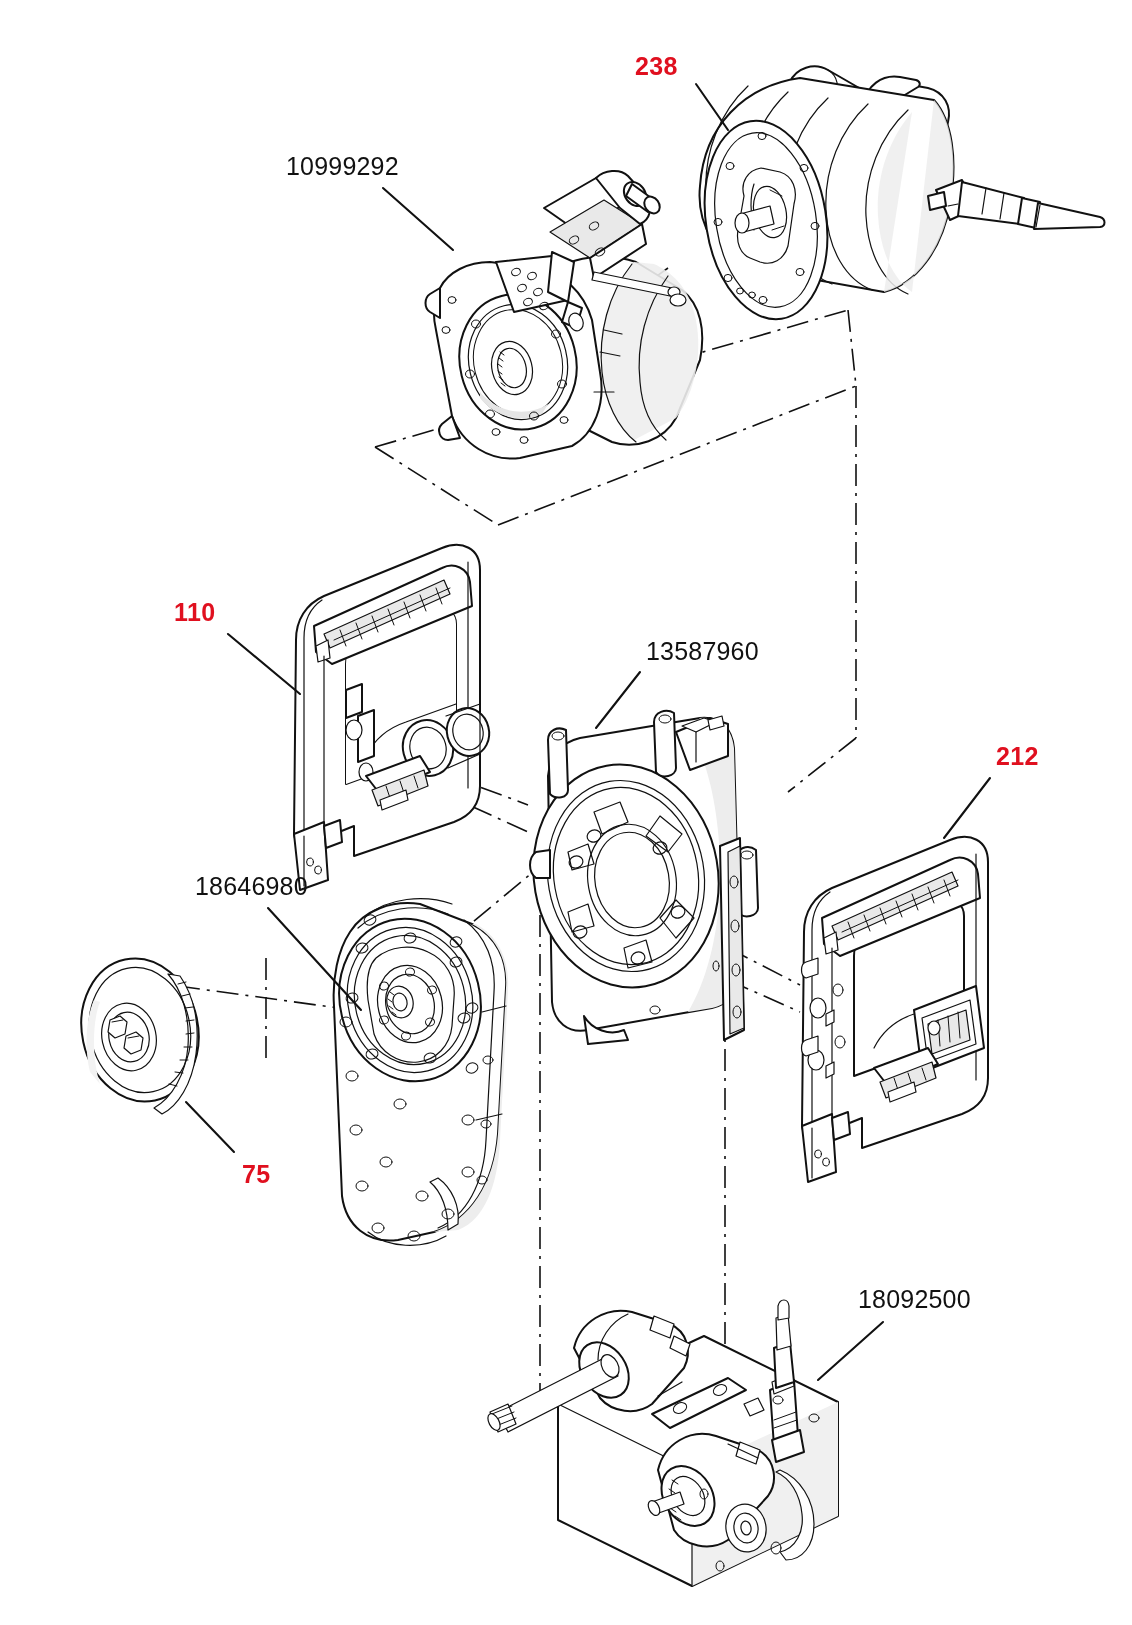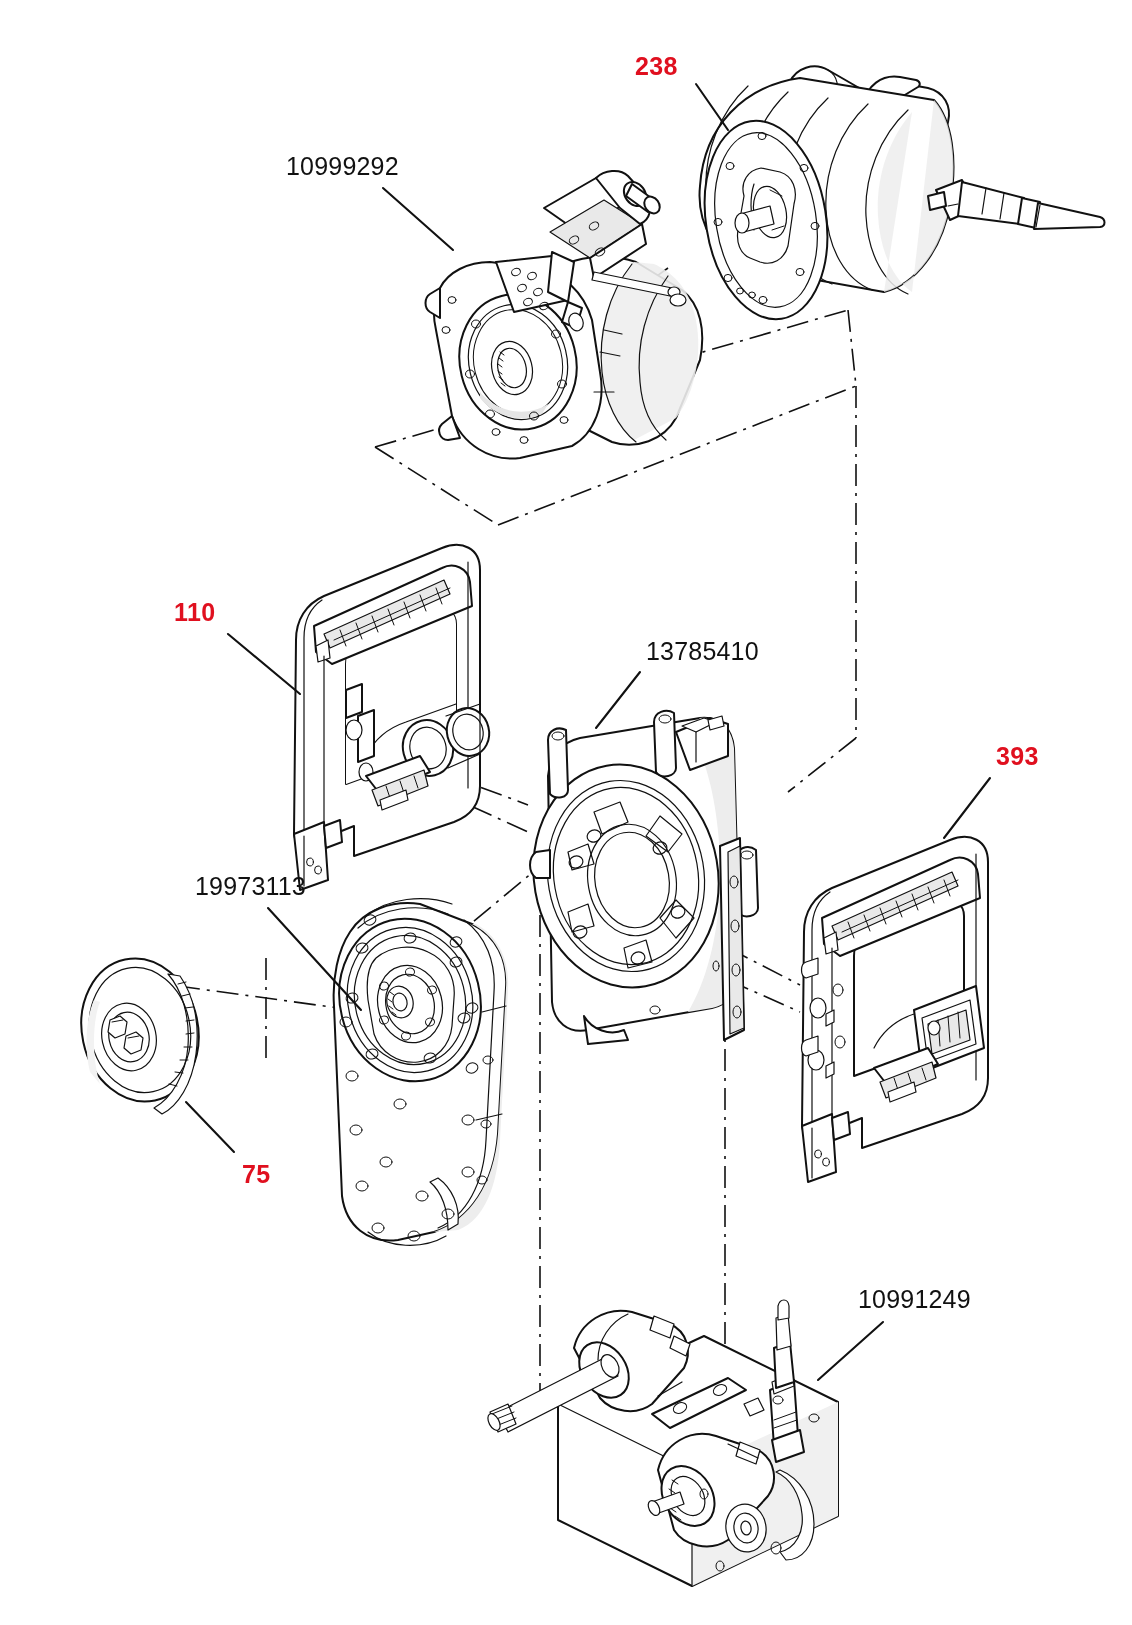--- a/index.html
+++ b/index.html
@@ -535,19 +535,19 @@
       <line class="leader" x1="962" y1="778" x2="916" y2="838"></line>
       <line class="leader" x1="240" y1="908" x2="333" y2="1010"></line>
       <line class="leader" x1="206" y1="1152" x2="158" y2="1102"></line>
       <line class="leader" x1="855" y1="1322" x2="790" y2="1380"></line>
     </g>
   </svg>
 
   <div class="callout-label ref-number" style="left:607px; top:52px;">238</div>
   <div class="callout-label part-number" style="left:258px; top:152px;text-align:center;">10999292</div>
   <div class="callout-label ref-number" style="left:146px; top:598px;">110</div>
-  <div class="callout-label part-number" style="left:618px; top:637px;">13785410</div>
-  <div class="callout-label ref-number" style="left:968px; top:742px;">393</div>
-  <div class="callout-label part-number" style="left:167px; top:872px;">19973113</div>
+  <div class="callout-label part-number" style="left:618px; top:637px;">13587960</div>
+  <div class="callout-label ref-number" style="left:968px; top:742px;">212</div>
+  <div class="callout-label part-number" style="left:167px; top:872px;">18646980</div>
   <div class="callout-label ref-number" style="left:214px; top:1160px;">75</div>
-  <div class="callout-label part-number" style="left:830px; top:1285px;">10991249</div>
+  <div class="callout-label part-number" style="left:830px; top:1285px;">18092500</div>
 
 </div>
 
 </body></html>

